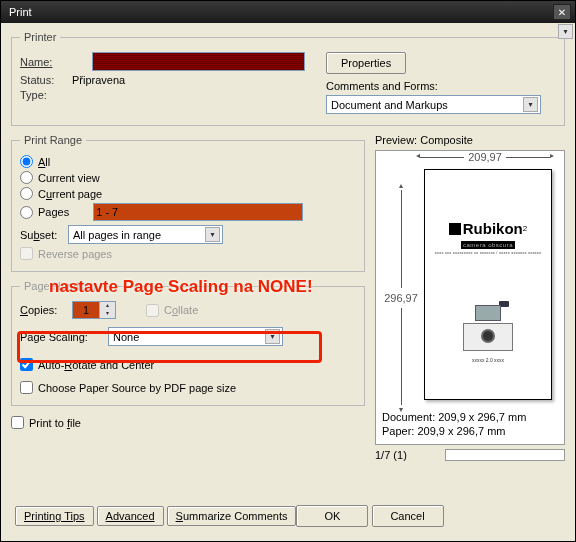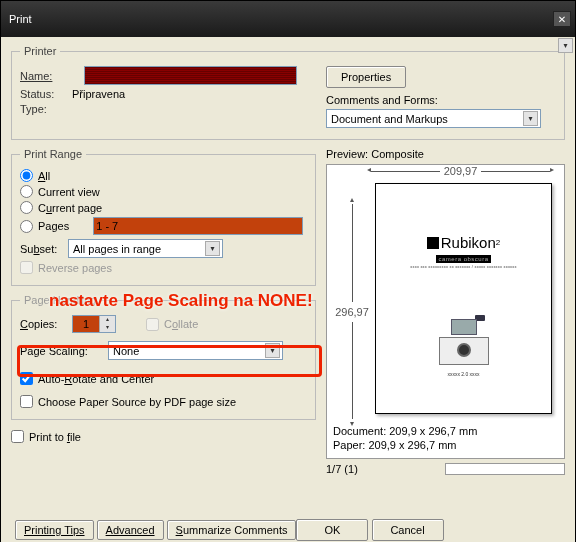--- a/index.html
+++ b/index.html
@@ -1,43 +1,43 @@
 <!DOCTYPE html>
 <html><head>
 <meta charset="utf-8">
 <style>
 * { box-sizing: border-box; margin: 0; padding: 0; font-family: "Tahoma", sans-serif; font-size: 11px; }
 body { background: #fff; }
 .dialog { width: 576px; height: 542px; background: #000; border: 1px solid #000; }
-.titlebar { height: 36px; background: linear-gradient(#3a3a3a,#1a1a1a); color: #fff; display: flex; align-items: center; padding: 0 4px; }
+.titlebar { height: 22px; background: linear-gradient(#3a3a3a,#1a1a1a); color: #fff; display: flex; align-items: center; padding: 0 4px; }
 .titlebar .title { flex:1; padding-left: 4px; }
 .titlebar .close { background: #555; color:#fff; width:18px; height:16px; text-align:center; line-height:15px; border:1px solid #222; font-size:10px; }
 .body { background: #ece9d8; height: calc(100% - 22px); padding: 8px 10px; position: relative; }
 fieldset { border:1px solid #bbb; padding:6px 8px 8px 8px; margin-bottom:8px; }
 legend { color:#444; padding:0 4px; }
 .row { display:flex; align-items:center; margin:3px 0; }
-.label { width:64px; text-decoration: underline; color:#333; }
+.label { width:72px; text-decoration: underline; color:#333; }
 .label-nu { width:52px; color:#333; }
 select, input[type=text] { border:1px solid #7f9db9; background:#c2410c; height:18px; font-size:11px; padding:0 2px; }
 .btn { background: #ece9d8; border:1px solid #888; height:22px; padding:0 14px; border-radius:2px; box-shadow: inset 1px 1px 0 #fff; cursor:pointer; }
 .btn-sm { height:20px; padding:0 8px; }
 .checkbox, .radio { margin-right:5px; vertical-align:middle; }
 .cols { display:flex; gap:10px; }
-.col-left { width:305px; }
+.col-left { width:354px; }
 .col-right { flex:1; }
 .preview-box { border:1px solid #999; background:#fff; height:295px; margin-top:4px; display:flex; position:relative; }
 .preview-inner { flex:1; position:relative; }
 .topruler { position:absolute; top:0; left:40px; right:10px; display:flex; justify-content:center; color:#555; font-size:10px; }
 .topruler .line { border-top:1px solid #555; flex:1; margin-top:6px; }
 .leftruler { position:absolute; top:30px; bottom:30px; left:8px; width:34px; display:flex; flex-direction:column; align-items:center; justify-content:center; color:#555; font-size:10px; }
 .page { position:absolute; top:18px; left:48px; right:12px; bottom:44px; border:1px solid #000; background:#fff; box-shadow:2px 2px 3px rgba(0,0,0,0.3); display:flex; flex-direction:column; align-items:center; padding:18px 8px; }
 .brand { margin-top:32px; text-align:center; }
 .brand .logo { display:flex; align-items:center; justify-content:center; }
 .brand .sq { width:12px; height:12px; background:#000; margin-right:2px; }
-.brand .name { font-weight:normal; font-size:15px; }
+.brand .name { font-weight:bold; font-size:15px; }
 .brand .sup { font-size:8px; vertical-align:super; }
 .brand .sub { background:#000; color:#aaa; font-size:6px; padding:1px 2px; display:inline-block; margin-top:1px; letter-spacing:0.5px;}
 .brand .small { font-size:4px; color:#444; margin-top:1px; letter-spacing:0.2px;}
 .camera { margin-top:50px; width:50px; height:46px; position:relative; }
 .camera .top { position:absolute; top:0; left:12px; width:26px; height:16px; background:#9aa; border:1px solid #556; }
 .camera .knob { position:absolute; top:-4px; right:4px; width:10px; height:6px; background:#334; border-radius:1px; }
 .camera .bot { position:absolute; bottom:0; left:0; right:0; height:28px; background:#eee; border:1px solid #777; }
 .camera .lens { position:absolute; bottom:8px; left:50%; transform:translateX(-50%); width:14px; height:14px; background:#333; border-radius:50%; border:2px solid #666; }
 .cam-label { font-size:5px; margin-top:6px; color:#333; }
 .bottom-bar { display:flex; align-items:center; padding:6px 4px; position:absolute; bottom:8px; left:10px; right:10px; }

